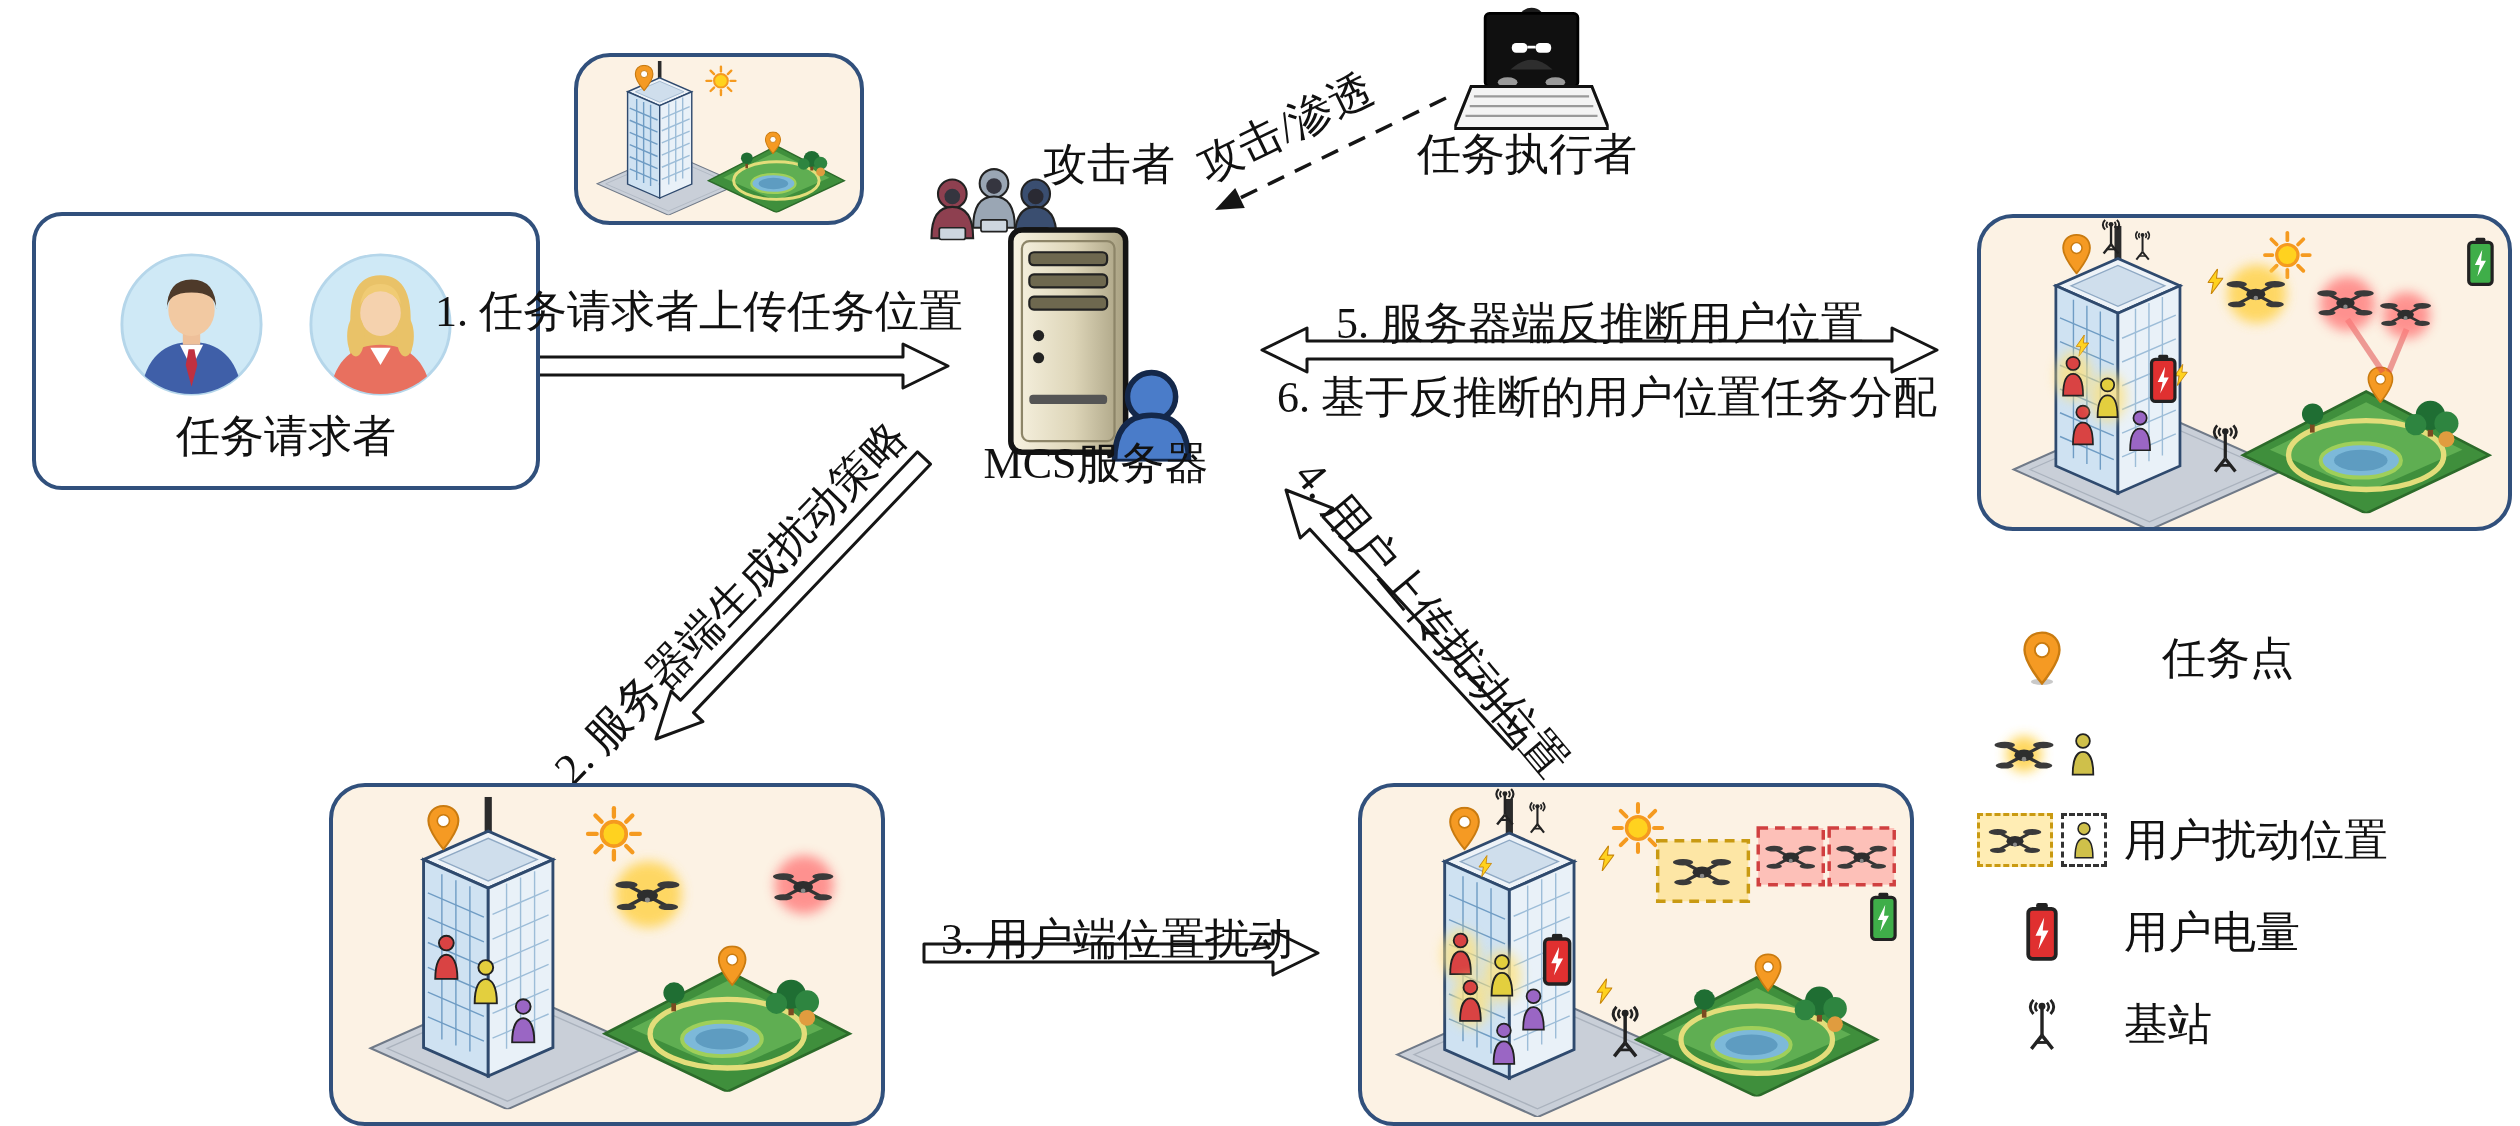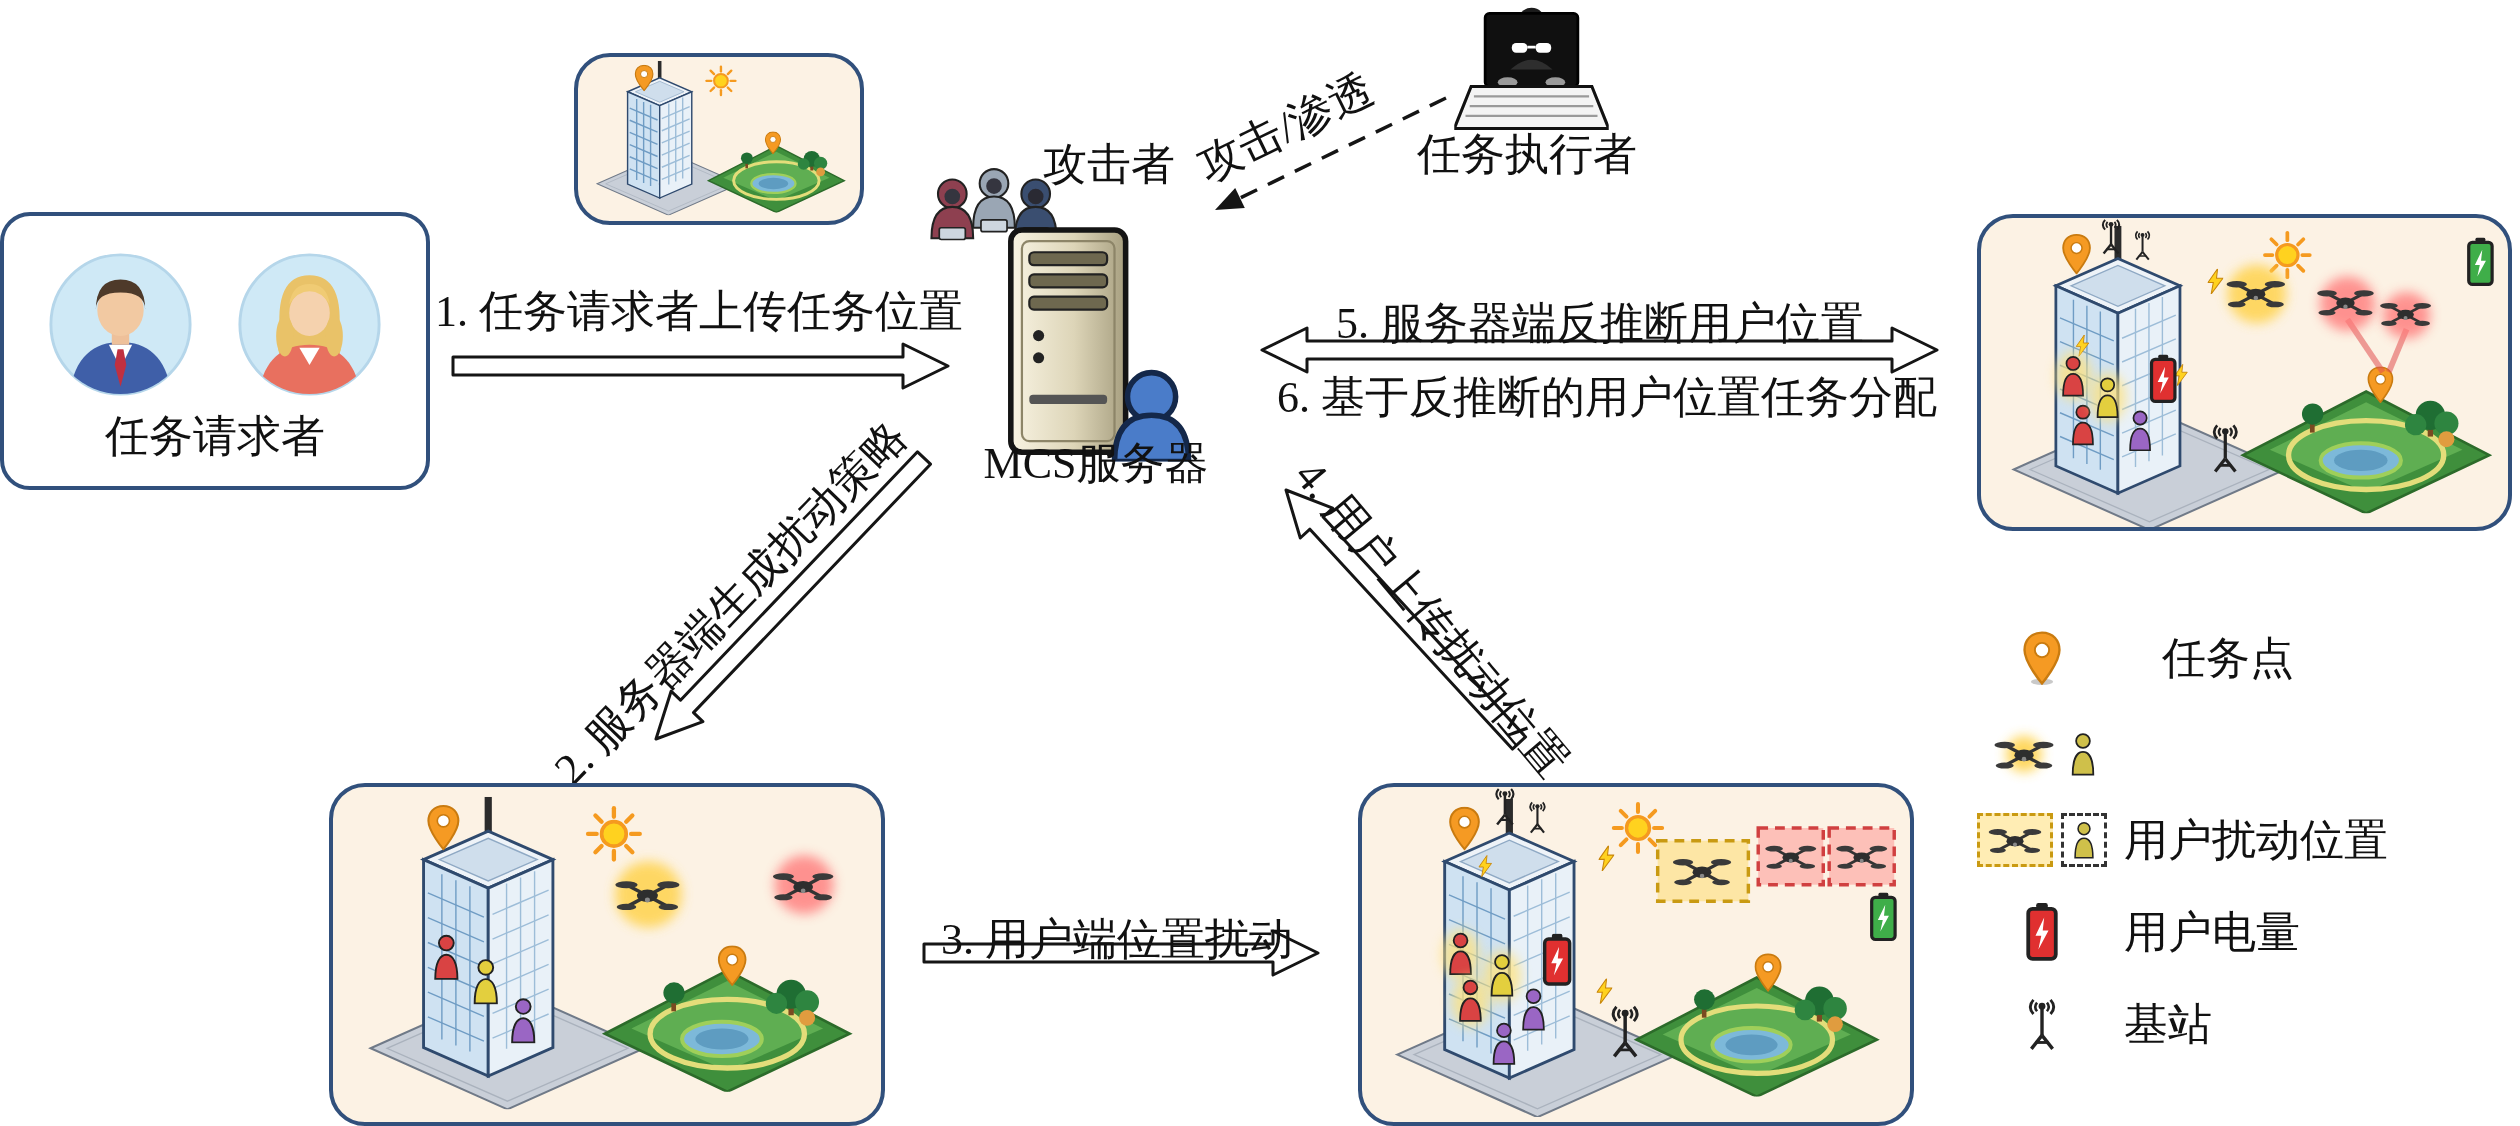--- a/index.html
+++ b/index.html
@@ -205,21 +205,21 @@
     <polygon points="1525.6,736.9 1323.1,517.0 1332.7,508.2 1286,490 1300.3,538.0 1309.9,529.2 1512.4,749.1"></polygon>
     <polygon points="1262,350 1307,328 1307,341 1892,341 1892,328 1937,350 1892,372 1892,359 1307,359 1307,372"></polygon>
   </g>
   <g>
     <line x1="1446" y1="98" x2="1240" y2="198" stroke="#151515" stroke-width="3.5" stroke-dasharray="18 12"></line>
     <polygon points="1215,210 1235.2,188.1 1244.8,207.9" fill="#151515"></polygon>
   </g>
 </svg>
 
 
-<div class="panel" style="left:0;top:212px;width:430px;height:278px;">
+<div class="panel" style="left:32px;top:212px;width:508px;height:278px;">
   <div class="avatar-row">
     <svg width="145" height="145" viewBox="0 0 100 100">
       <defs>
             <clipPath id="clipM">
               <circle cx="50" cy="50" r="48"></circle>
             </clipPath>
           </defs>
       <circle cx="50" cy="50" r="48" fill="#cfe9f6" stroke="#b5d6ea" stroke-width="2"></circle>
       <g clip-path="url(#clipM)">
         <path d="M15,98 C18,72 32,62 50,62 C68,62 82,72 85,98 Z" fill="#3f5fa8"></path>

